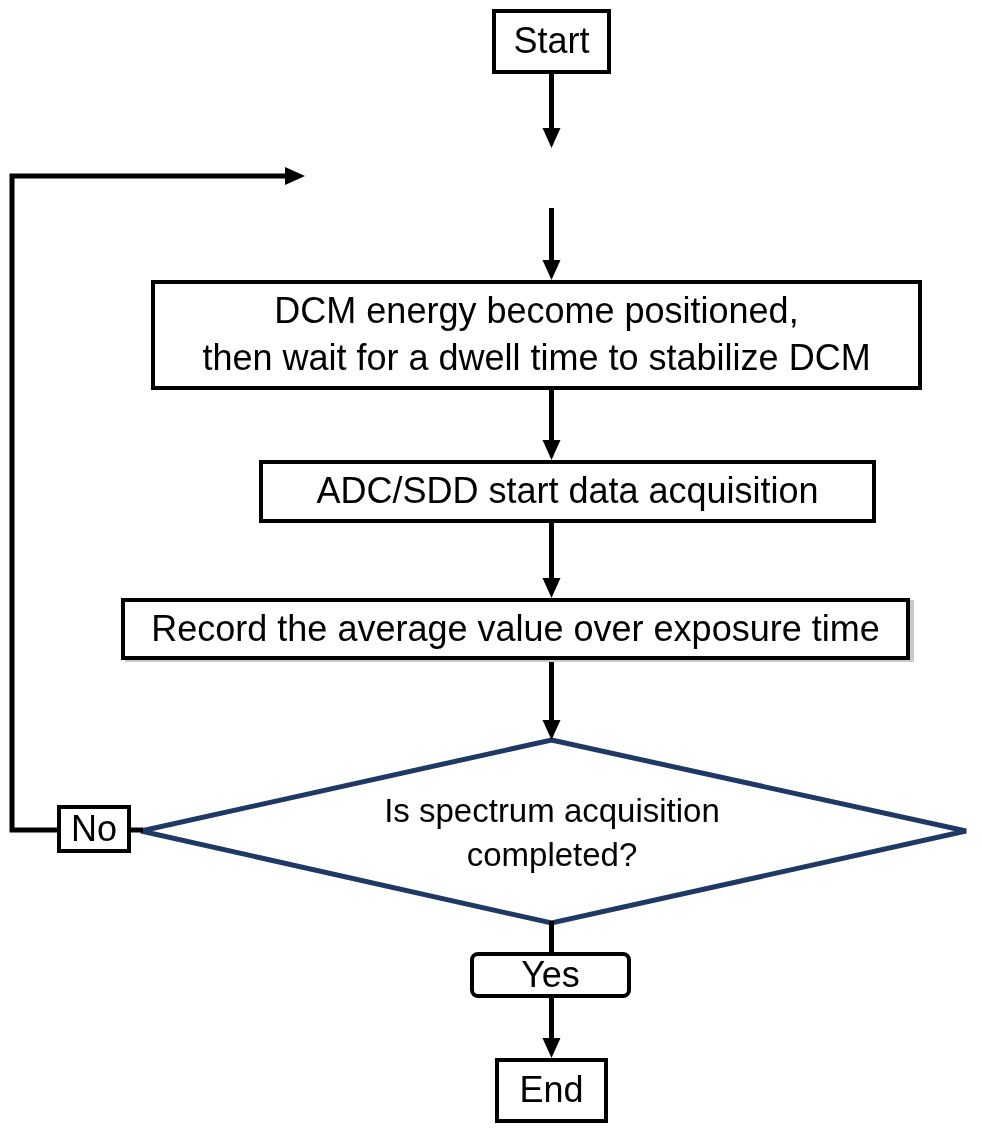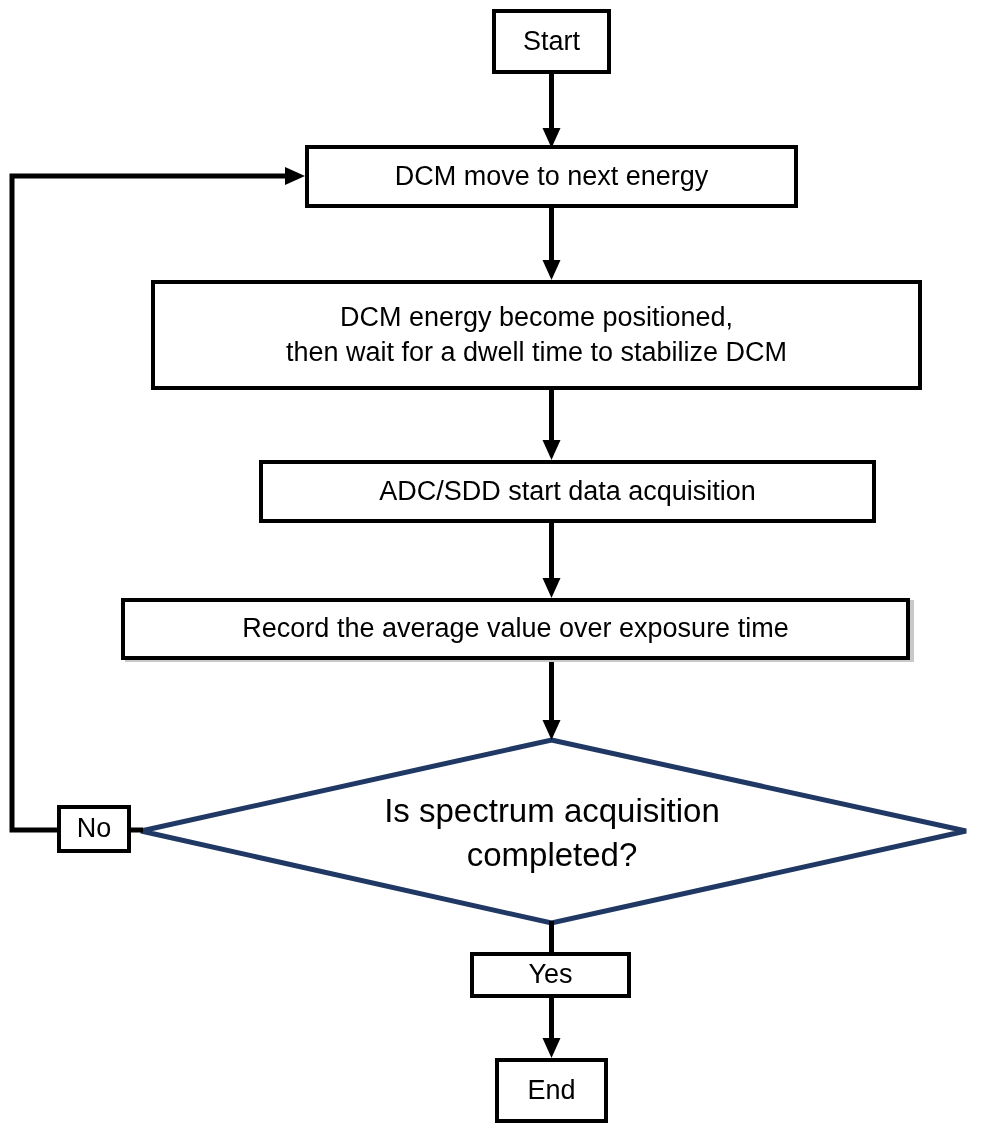--- a/index.html
+++ b/index.html
@@ -25,32 +25,32 @@
   }
   .node {
     position: absolute;
     box-sizing: border-box;
     background: #ffffff;
     border: 4px solid #000000;
     display: flex;
     align-items: center;
     justify-content: center;
     text-align: center;
-    font-size: 27px;
+    font-size: 36px;
     line-height: 1.3;
     white-space: pre-line;
   }
   .node-start  { left: 492px; top: 9px;    width: 119px; height: 65px; }
   .node-move   { left: 305px; top: 145px;  width: 493px; height: 63px; }
   .node-stab   { left: 151px; top: 280px;  width: 771px; height: 110px; }
   .node-adc    { left: 259px; top: 460px;  width: 617px; height: 63px; }
   .node-record { left: 121px; top: 598px;  width: 789px; height: 62px;
                  box-shadow: 4px 2px 0 0 #c9c9c9; }
   .node-no     { left: 57px;  top: 805px;  width: 74px;  height: 48px; }
-  .node-yes    { left: 470px; top: 952px;  width: 161px; height: 46px; }
+  .node-yes    { left: 470px; top: 952px;  width: 161px; height: 46px; border-radius: 8px; }
   .node-end    { left: 495px; top: 1058px; width: 113px; height: 65px; justify-content: center; }
   .decision-label {
     position: absolute;
     left: 252px;
     top: 786px;
     width: 600px;
     height: 92px;
     display: flex;
     align-items: flex-end;
     justify-content: center;
@@ -106,23 +106,20 @@
     <g>
       <path d="M143 830 L12 830 L12 176 L287 176" fill="none" stroke="#000000" stroke-width="5"></path>
       <polygon points="285,167 285,185 305,176" fill="#000000"></polygon>
     </g>
   </svg>
 
   <div class="node node-start">
     <span>Start</span>
   </div>
 
-  <div class="node node-move">
-    <span>DCM move to next energy</span>
-  </div>
 
   <div class="node node-stab">
     <span>DCM energy become positioned,
 then wait for a dwell time to stabilize DCM</span>
   </div>
 
   <div class="node node-adc">
     <span>ADC/SDD start data acquisition</span>
   </div>
 

